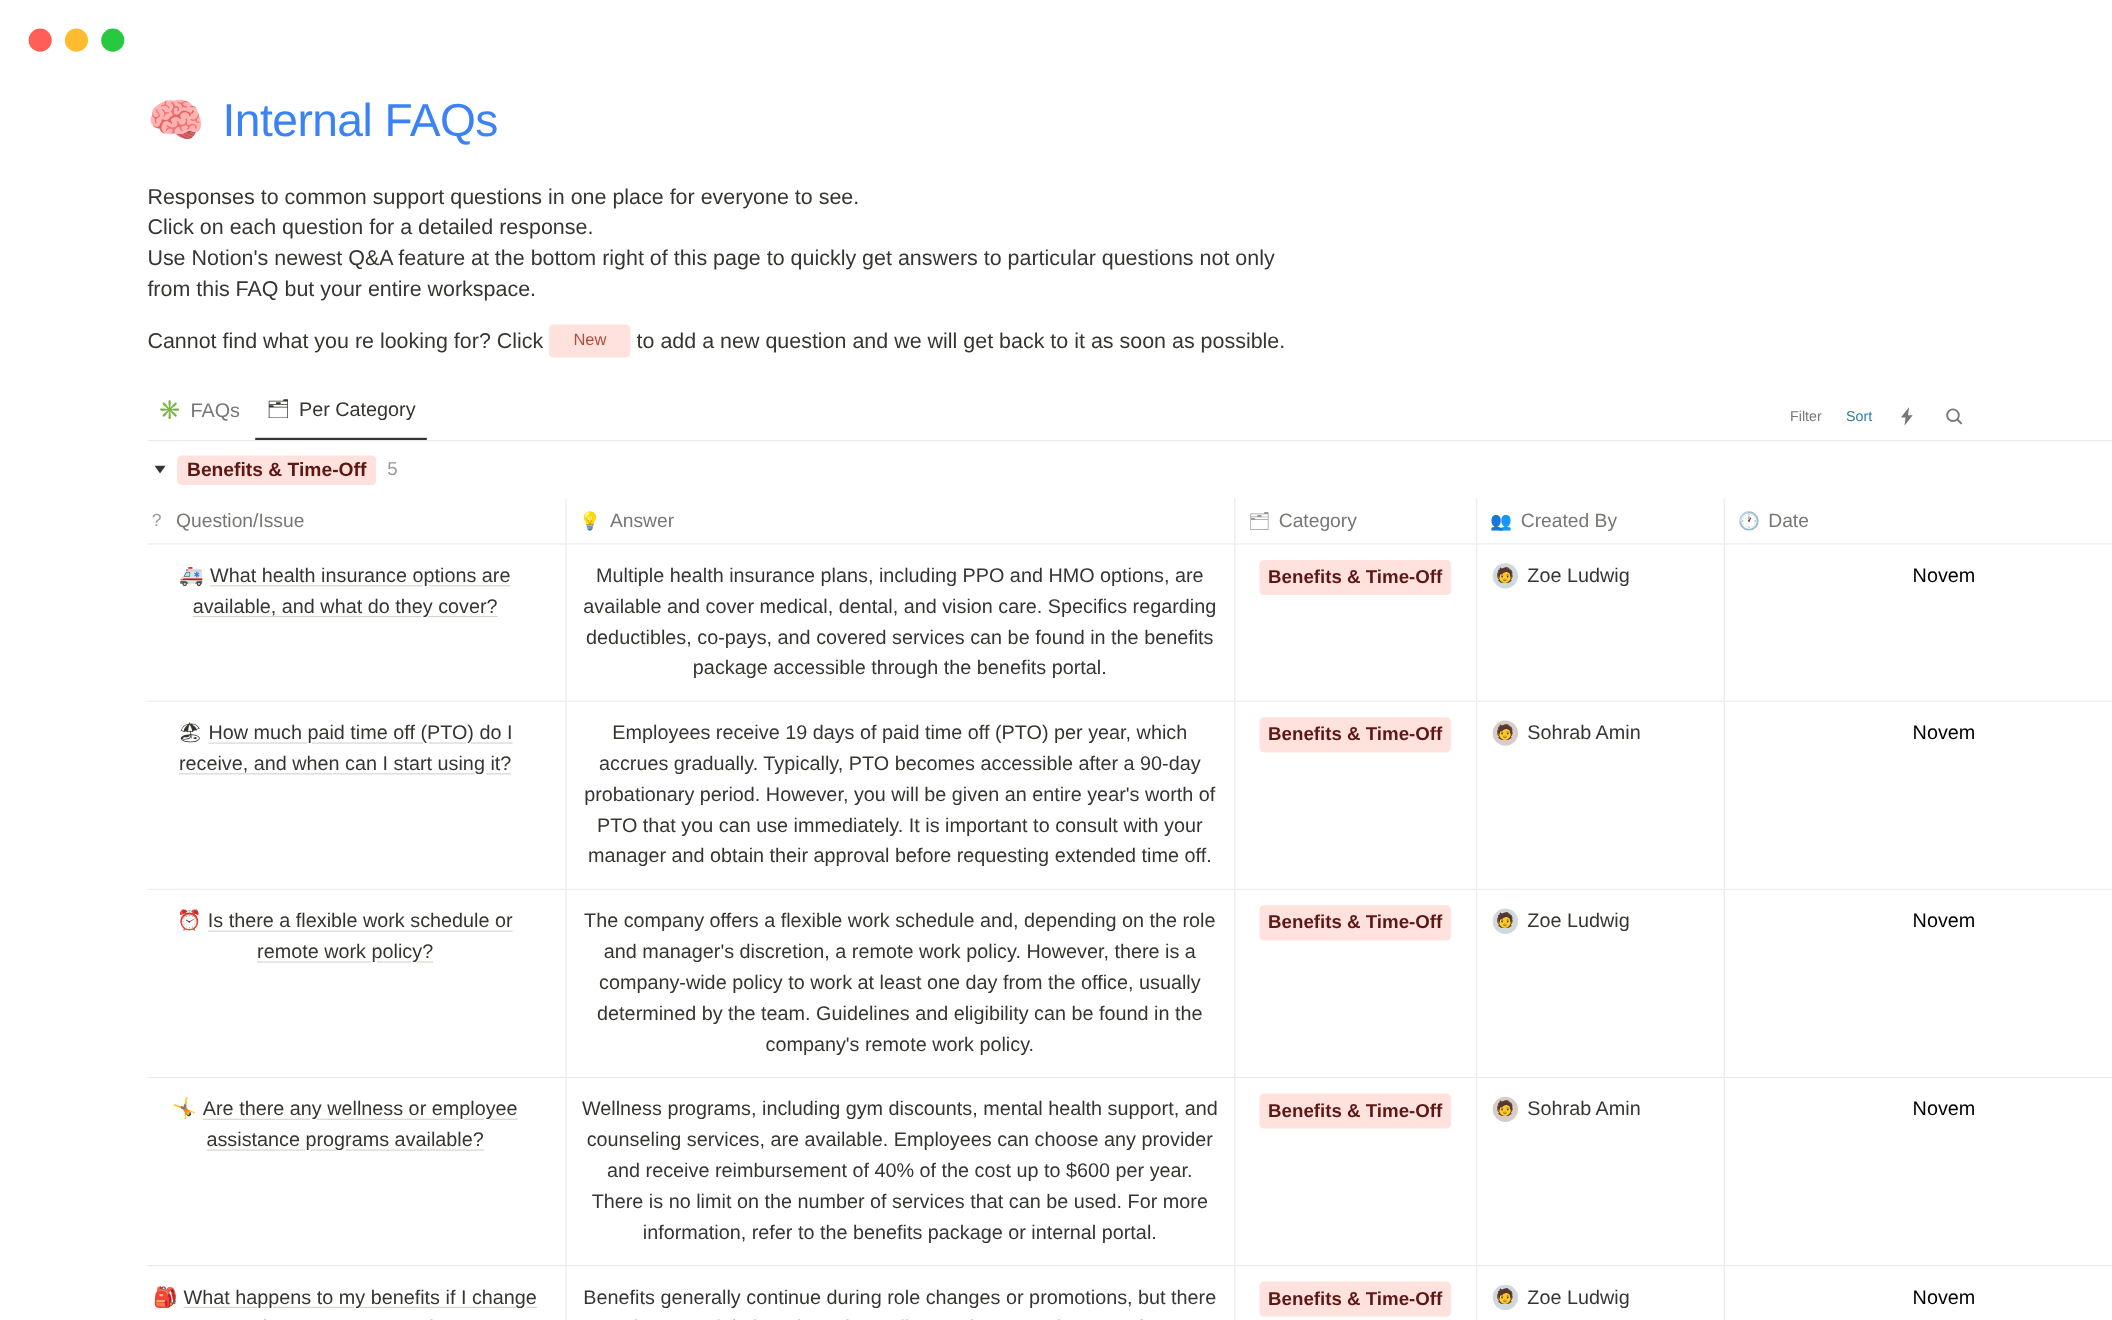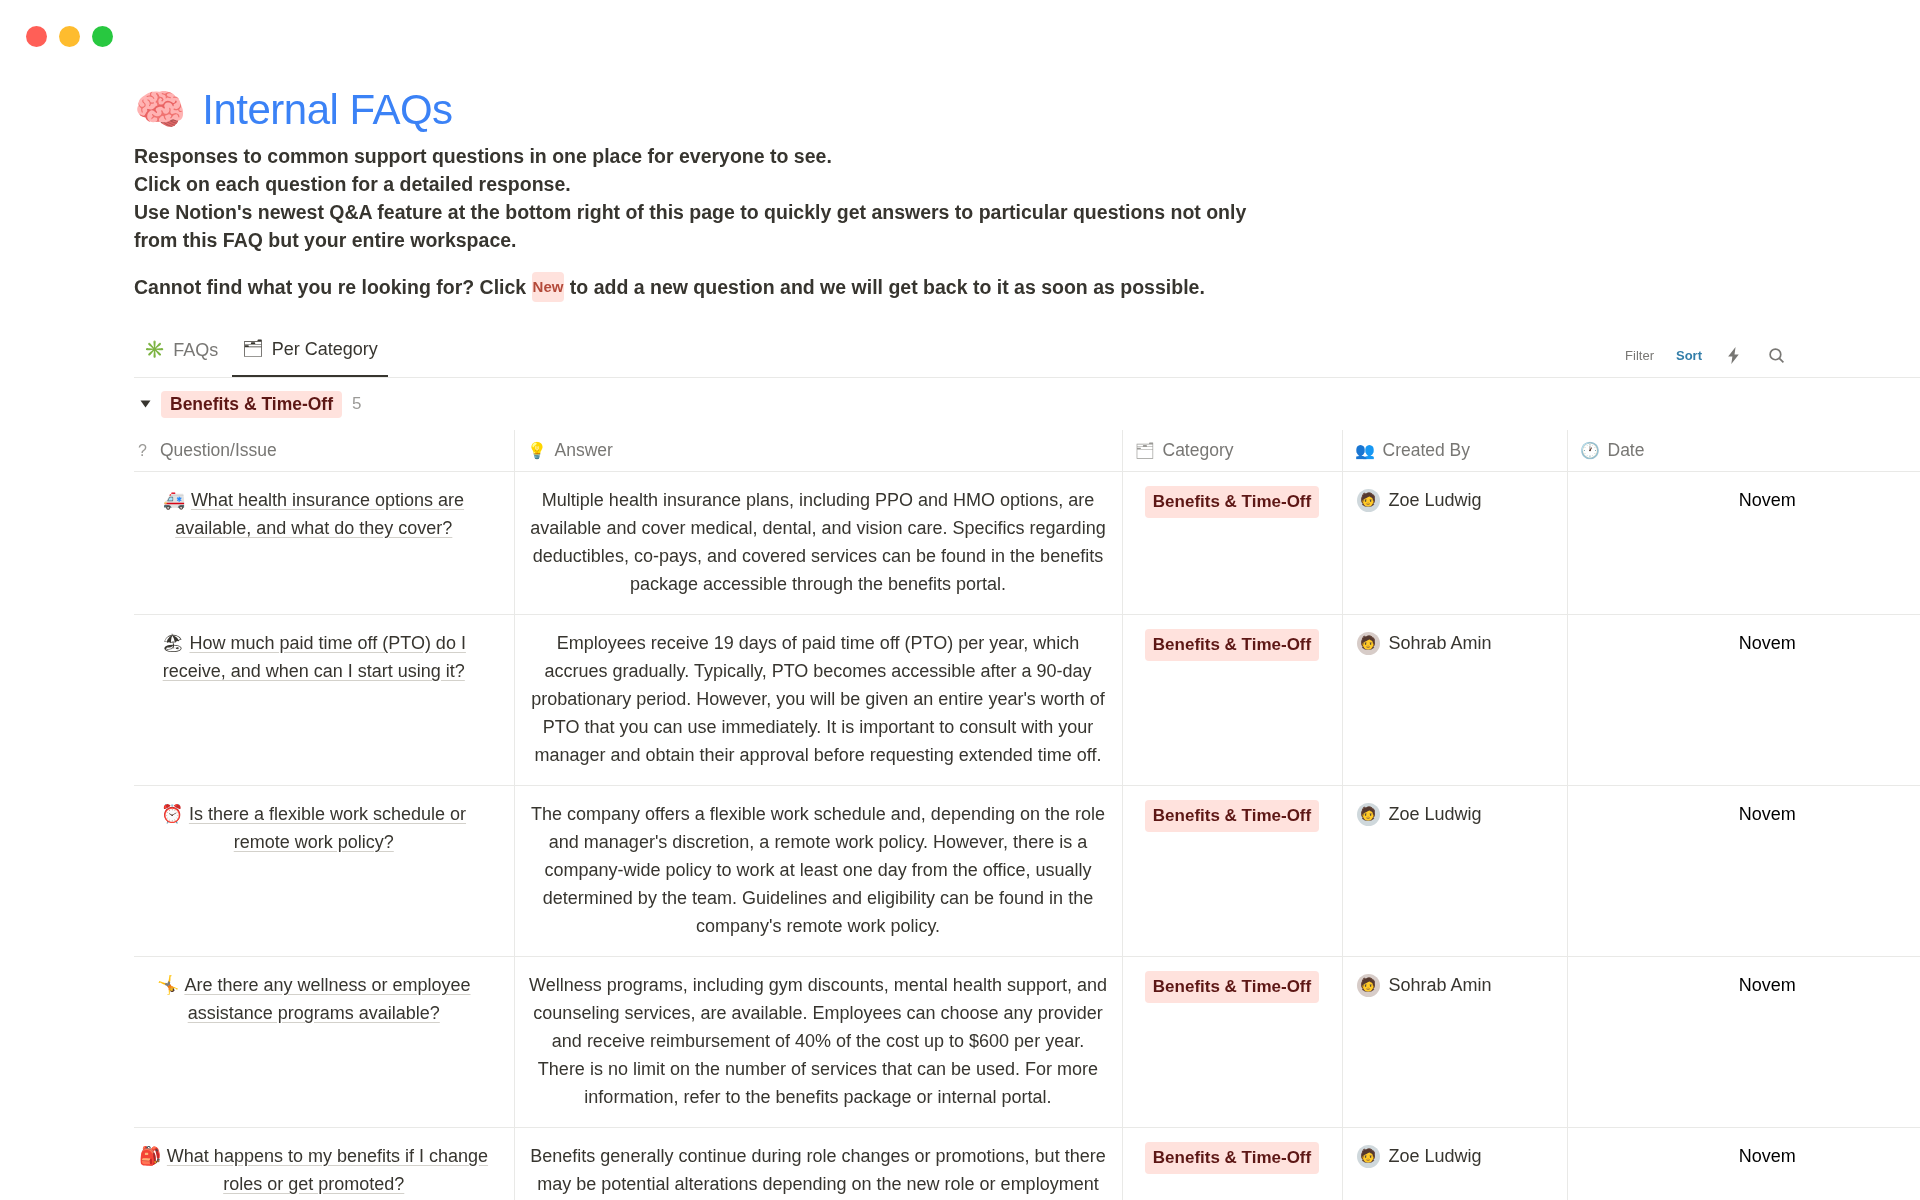--- a/index.html
+++ b/index.html
@@ -40,34 +40,33 @@
     margin-top: 14px;
   }
   .page-emoji { font-size: 42px; line-height: 1; }
   .page-title {
     font-size: 42px;
     font-weight: normal;
     letter-spacing: -0.5px;
     color: #3b82f6;
   }
   .intro {
-    margin-top: 8px;
+    margin-top: 31px;
     font-size: 19.5px;
     line-height: 28px;
     color: #37352f;
-    font-weight: bold;
   }
   .intro p { margin-bottom: 0; }
   .intro .spacer { height: 18px; }
   .new-pill {
     display: inline-block;
     background: #ffe2dd;
     color: #b44a3a;
     border-radius: 4px;
-    padding: 1px 1px;
+    padding: 1px 22px;
     font-size: 15px;
     vertical-align: 2px;
   }
 
   
   .tabs-bar {
     margin-top: 32px;
     display: flex;
     align-items: flex-end;
     justify-content: space-between;
@@ -90,21 +89,21 @@
     border-bottom: 2px solid #37352f;
     font-weight: 400;
   }
   .tab .ticon { font-size: 17px; }
   .tools { display: flex; align-items: center; gap: 22px; padding-bottom: 12px; }
   .tool {
     font-size: 13px;
     color: #787774;
     cursor: pointer;
   }
-  .tool.accent { color: #337ea9; font-weight: bold; }
+  .tool.accent { color: #337ea9; }
   .icon-btn {
     width: 20px; height: 20px;
     display: inline-flex; align-items: center; justify-content: center;
     color: #787774;
     cursor: pointer;
   }
 
   
   .group-header {
     display: flex; align-items: center; gap: 10px;

